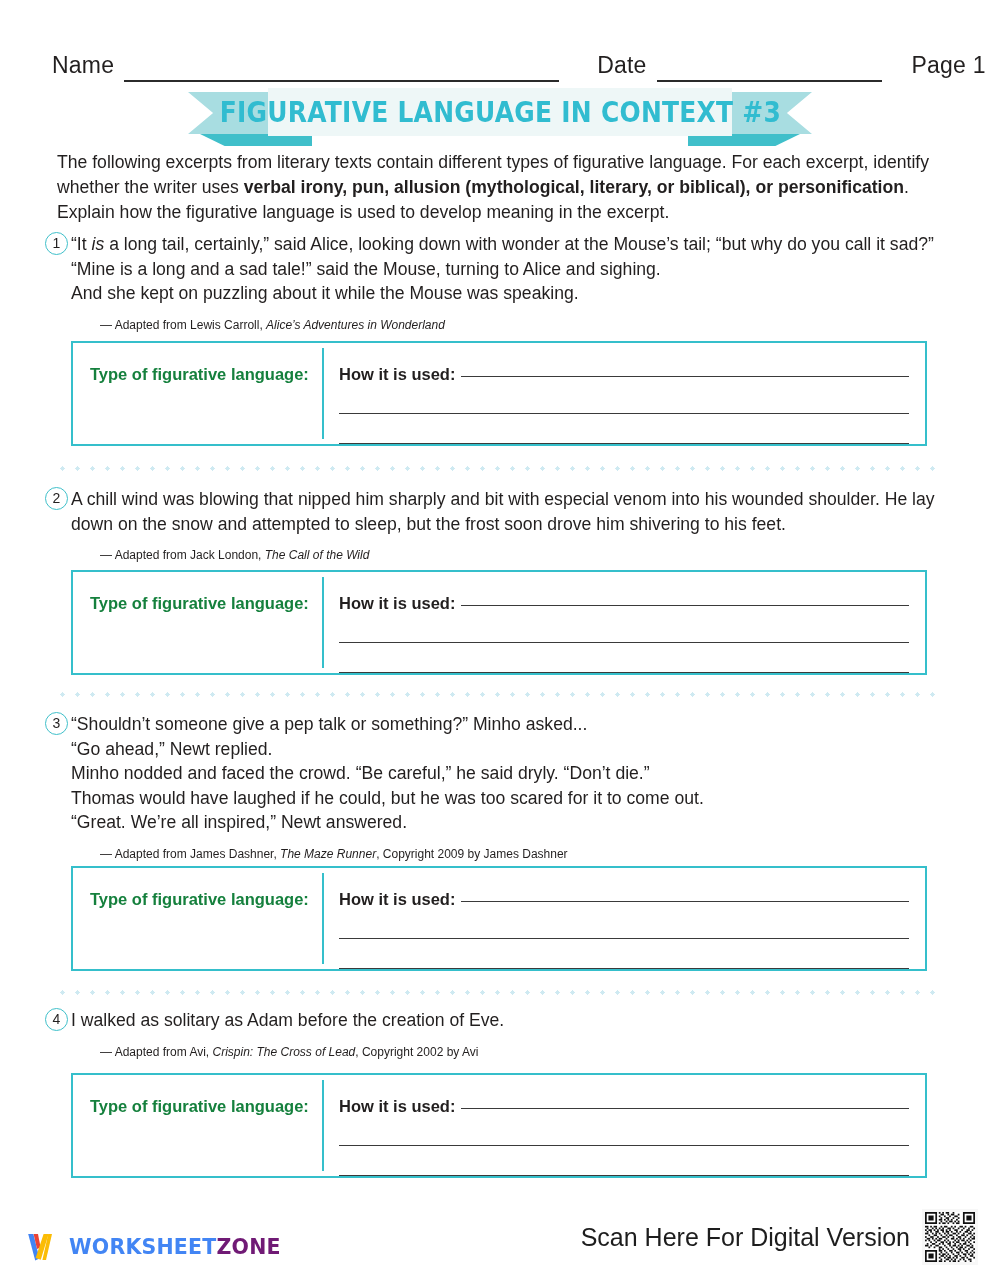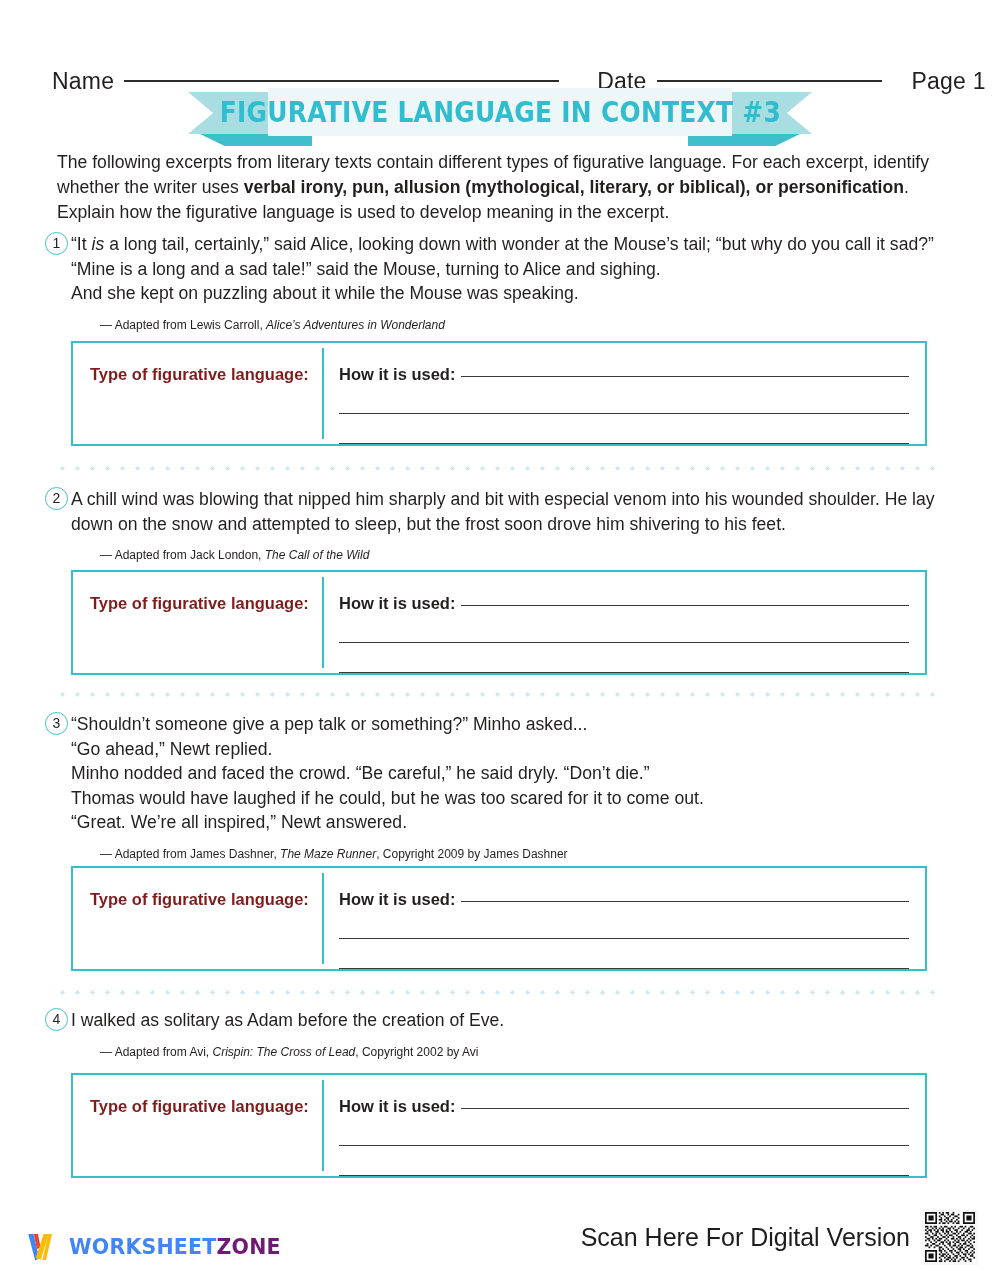--- a/index.html
+++ b/index.html
@@ -30,21 +30,21 @@
     top: 52px;
     left: 52px;
     right: 52px;
     height: 34px;
     display: flex;
     align-items: baseline;
     font-size: 23px;
     letter-spacing: 0.2px;
     color: #221f1f;
   }
-  .hdr-label { white-space: nowrap; margin-top: 16px; }
+  .hdr-label { white-space: nowrap; }
   .hdr-rule {
     border-bottom: 2px solid #2b2b2b;
     height: 16px;
     margin: 0 0 0 10px;
     align-self: flex-end;
     position: relative;
     top: -4px;
   }
   .rule-name { flex: 0 0 435px; }
   .spacer-a { flex: 0 0 38px; }
@@ -180,21 +180,21 @@
     position: absolute;
     right: 0;
     top: 5px;
     bottom: 5px;
     width: 2px;
     background: #35bfcb;
   }
   .ab-label {
     font-size: 16.5px;
     font-weight: bold;
-    color: #7f1d1d;
+    color: #15803d;
     white-space: nowrap;
   }
   .ab-right {
     flex: 1 1 auto;
     position: relative;
     padding: 22px 16px 0 15px;
     box-sizing: border-box;
   }
   .hiu-row {
     display: flex;

